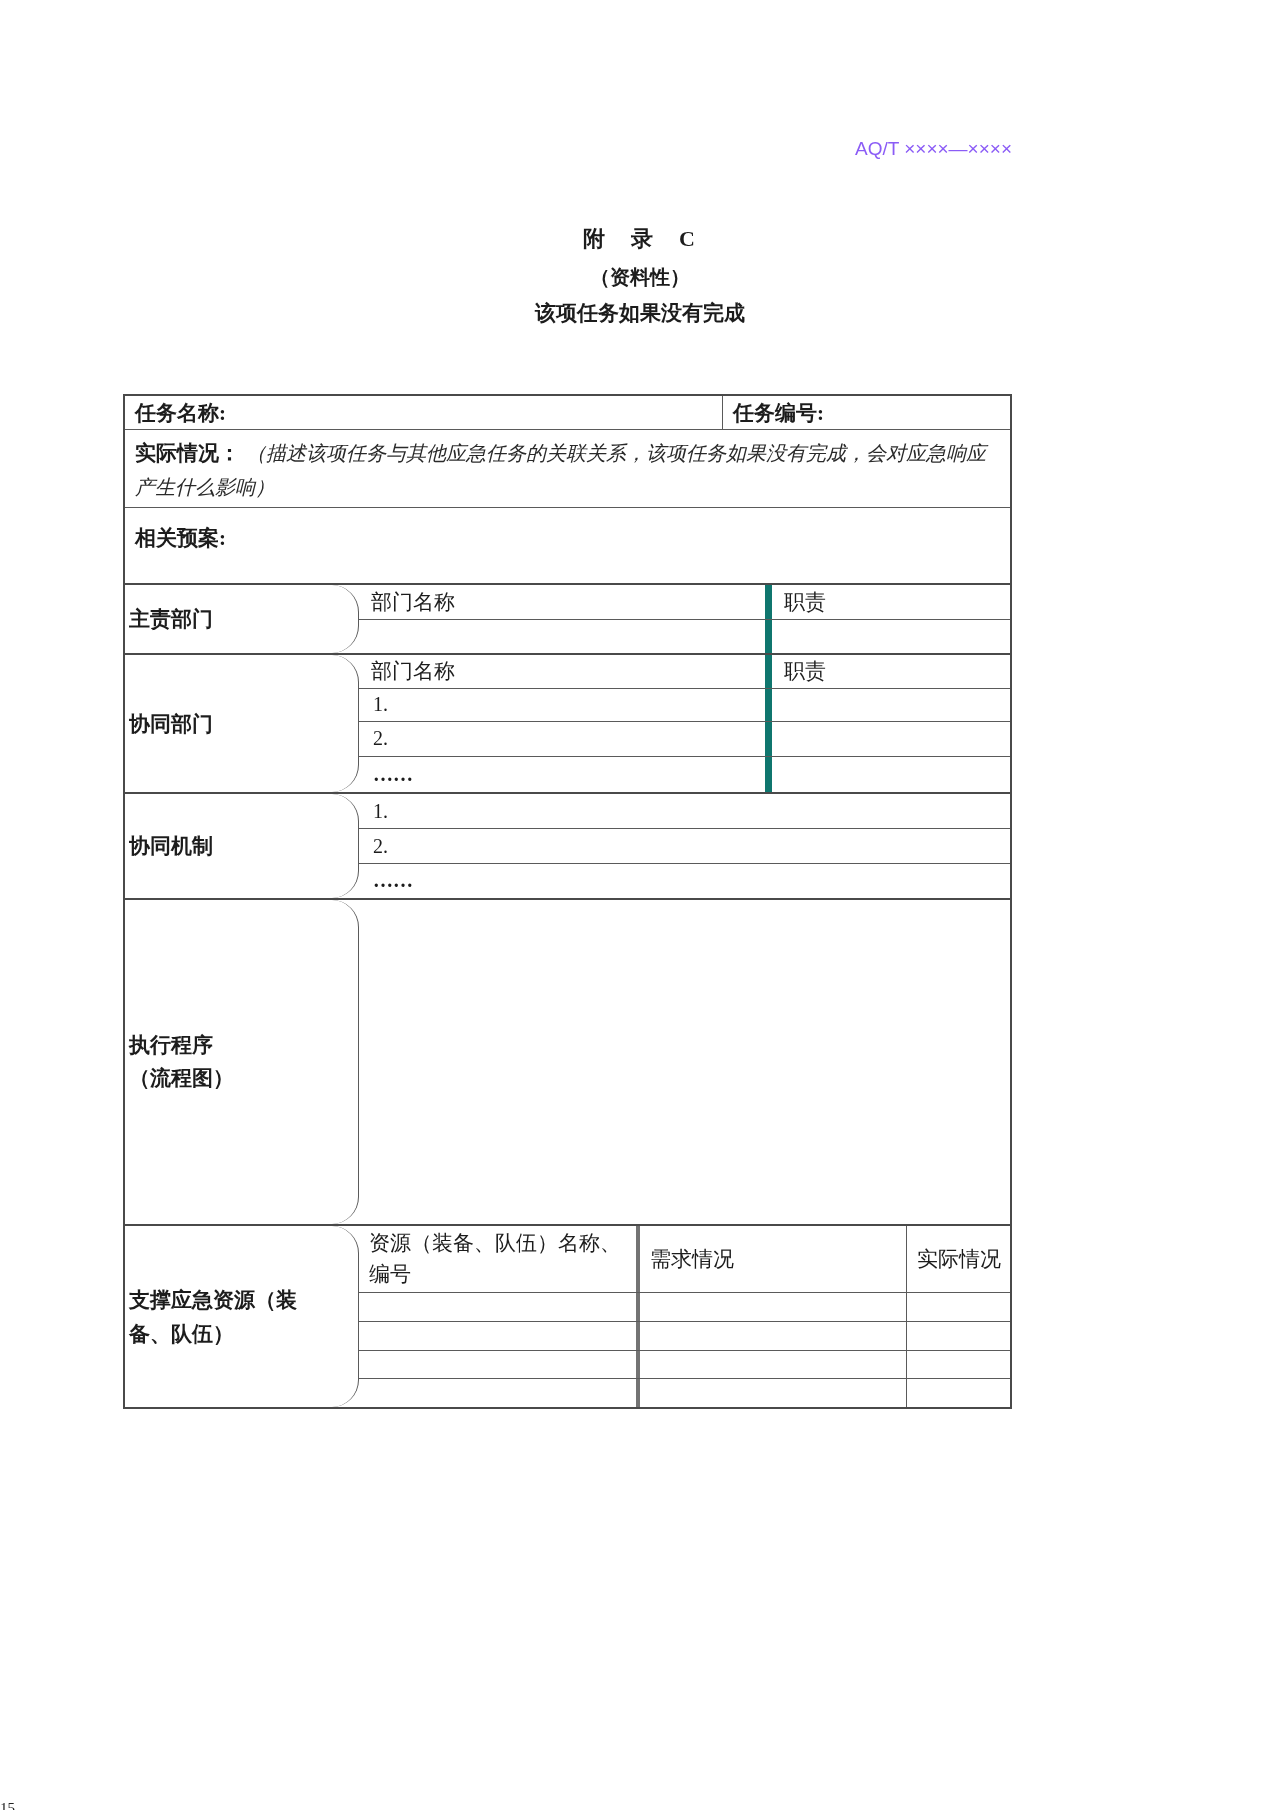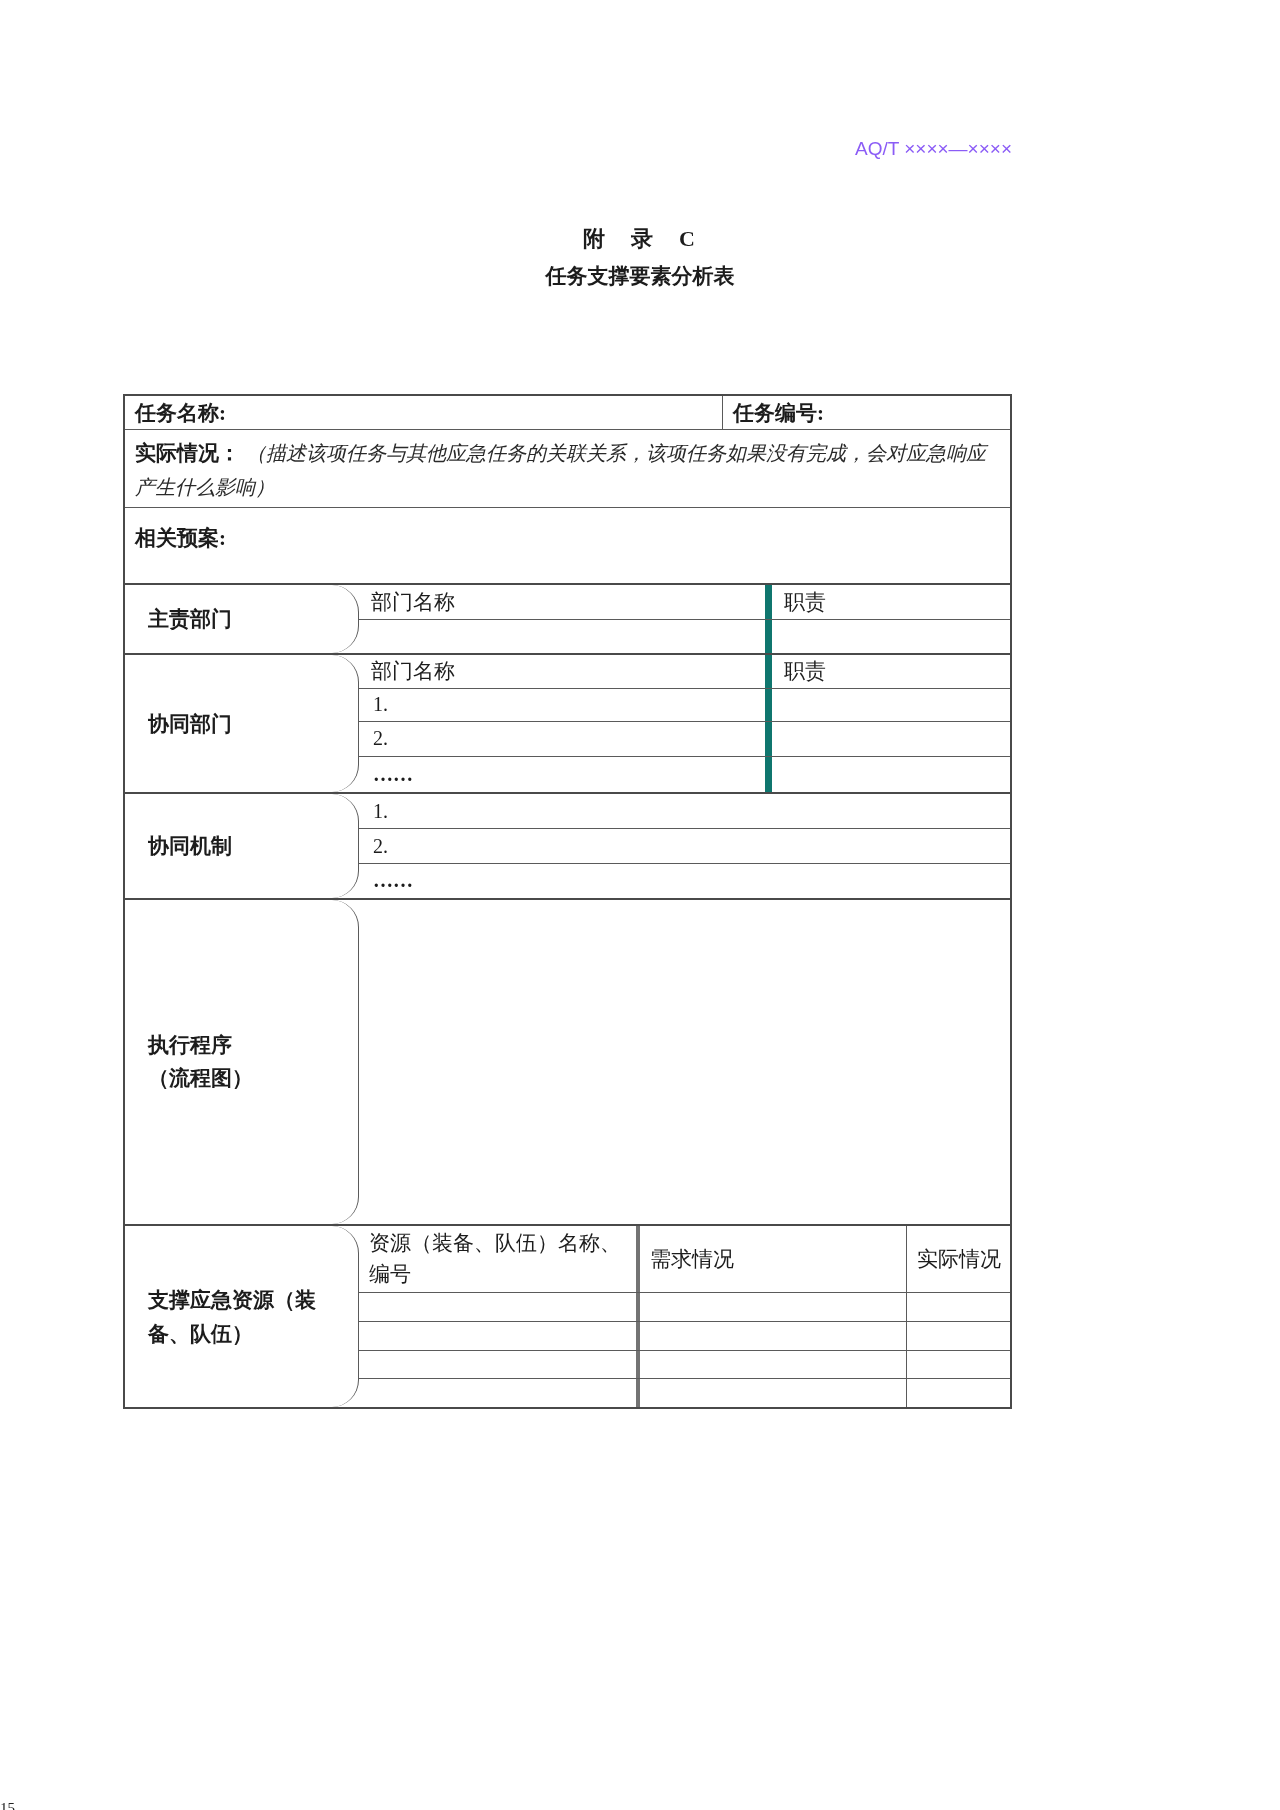--- a/index.html
+++ b/index.html
@@ -39,21 +39,21 @@
 
   
   .secB { height:78px; display:block; padding:6px 10px 0 10px; line-height:34px; }
   .secB .it { margin-left:6px; }
 
   
   .secC { height:76px; display:block; padding:16px 10px 0 10px; }
 
   .lblcell {
     width:234px; border-right:1px solid #5a5a5a;
-    display:flex; align-items:center; padding-left:23px;
+    display:flex; align-items:center; padding-left:4px;
     font-weight:bold;
     border-radius:27px;
   }
   .lblcell .wrap { width:182px; line-height:34px; }
   .rcol { flex:1; display:flex; flex-direction:column; }
   .rrow { display:flex; border-top:1px solid #5a5a5a; }
   .rrow.first { border-top:none; }
   .hc1 { width:413px; border-right:7px solid #0f766e; display:flex; align-items:center; padding-left:12px; }
   .hc2 { flex:1; display:flex; align-items:center; padding-left:12px; }
   .num { padding-left:14px; display:flex; align-items:center; font-size:20px; }
@@ -87,21 +87,22 @@
 
   .pageno { position:absolute; top:1800px; left:0; width:100%; text-align:left; font-size:15px; color:#222; }
 </style>
 </head>
 <body>
 
 <div class="std-ref">AQ/T ××××—××××</div>
 
 <div class="titles">
   <div class="apx-title">附　录　C</div>
-  <div class="apx-tbl-title">任务支撑要素分析表</div>
+  <div class="apx-sub">（资料性）</div>
+  <div class="apx-tbl-title">该项任务如果没有完成</div>
 </div>
 
 <div class="tbl">
 
   <div class="sec secA no-top">
     <div class="cell c1">
       <span class="b">任务名称:</span>
     </div>
     <div class="cell c2">
       <span class="b">任务编号:</span>

